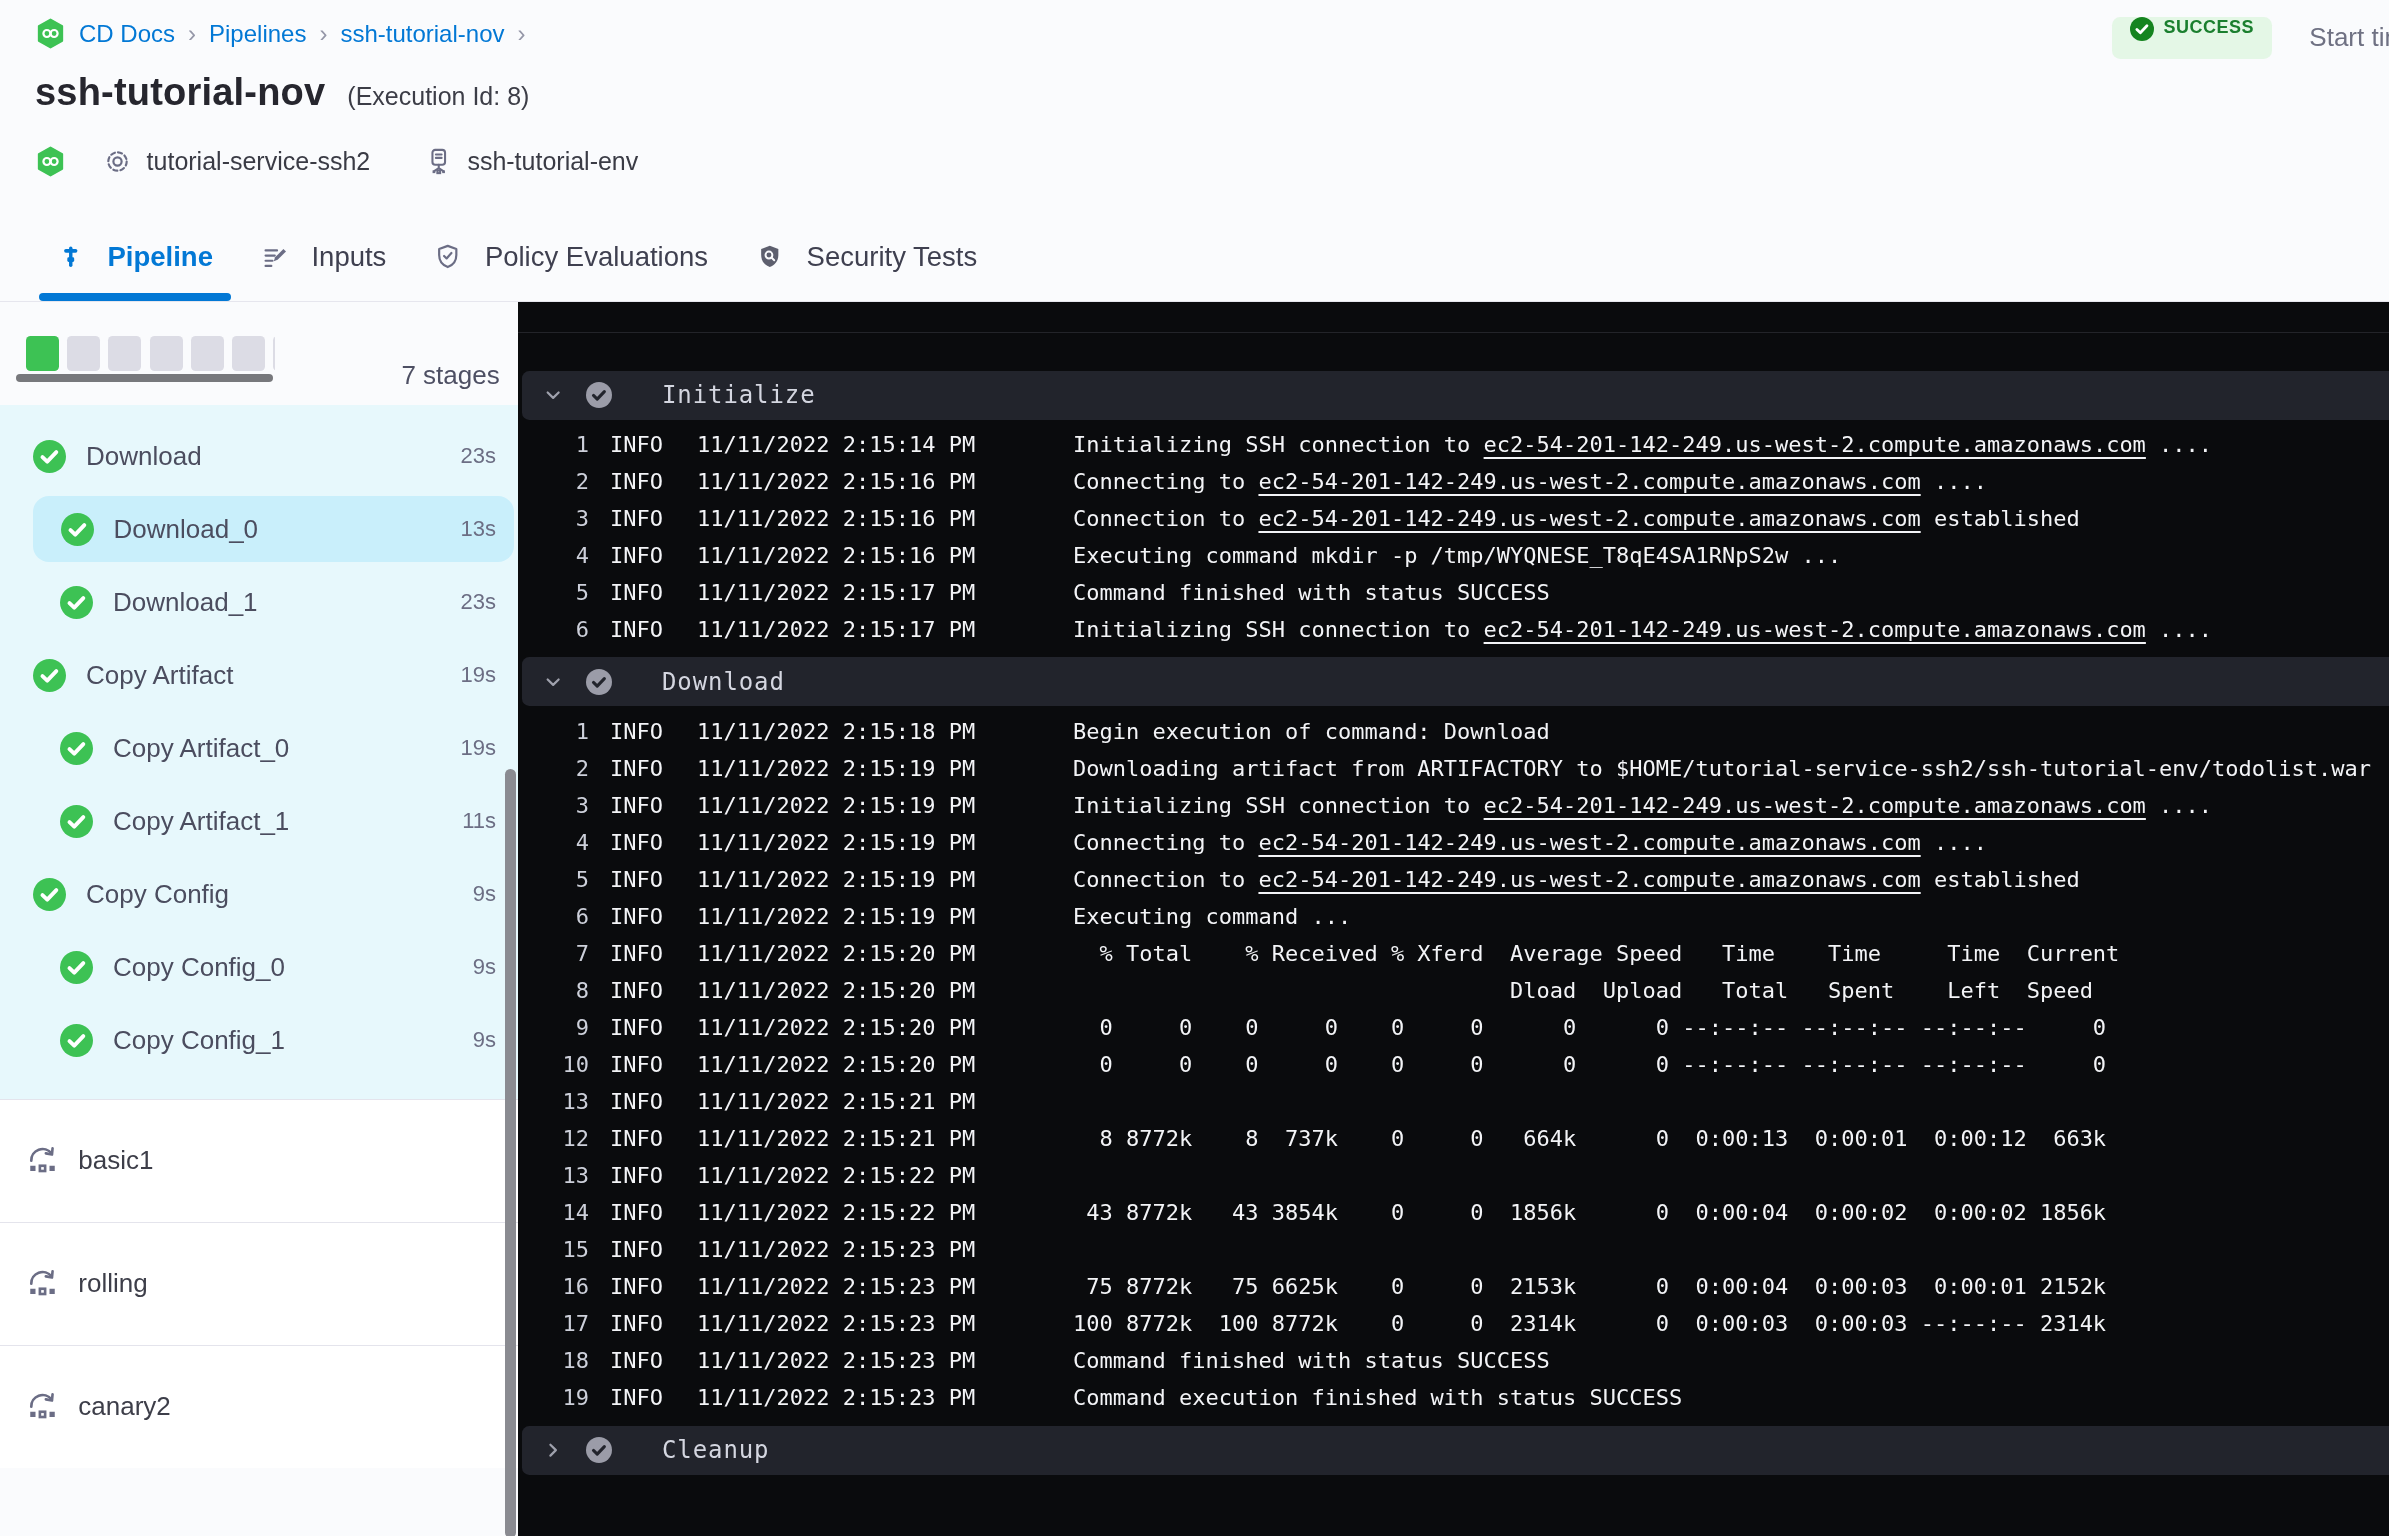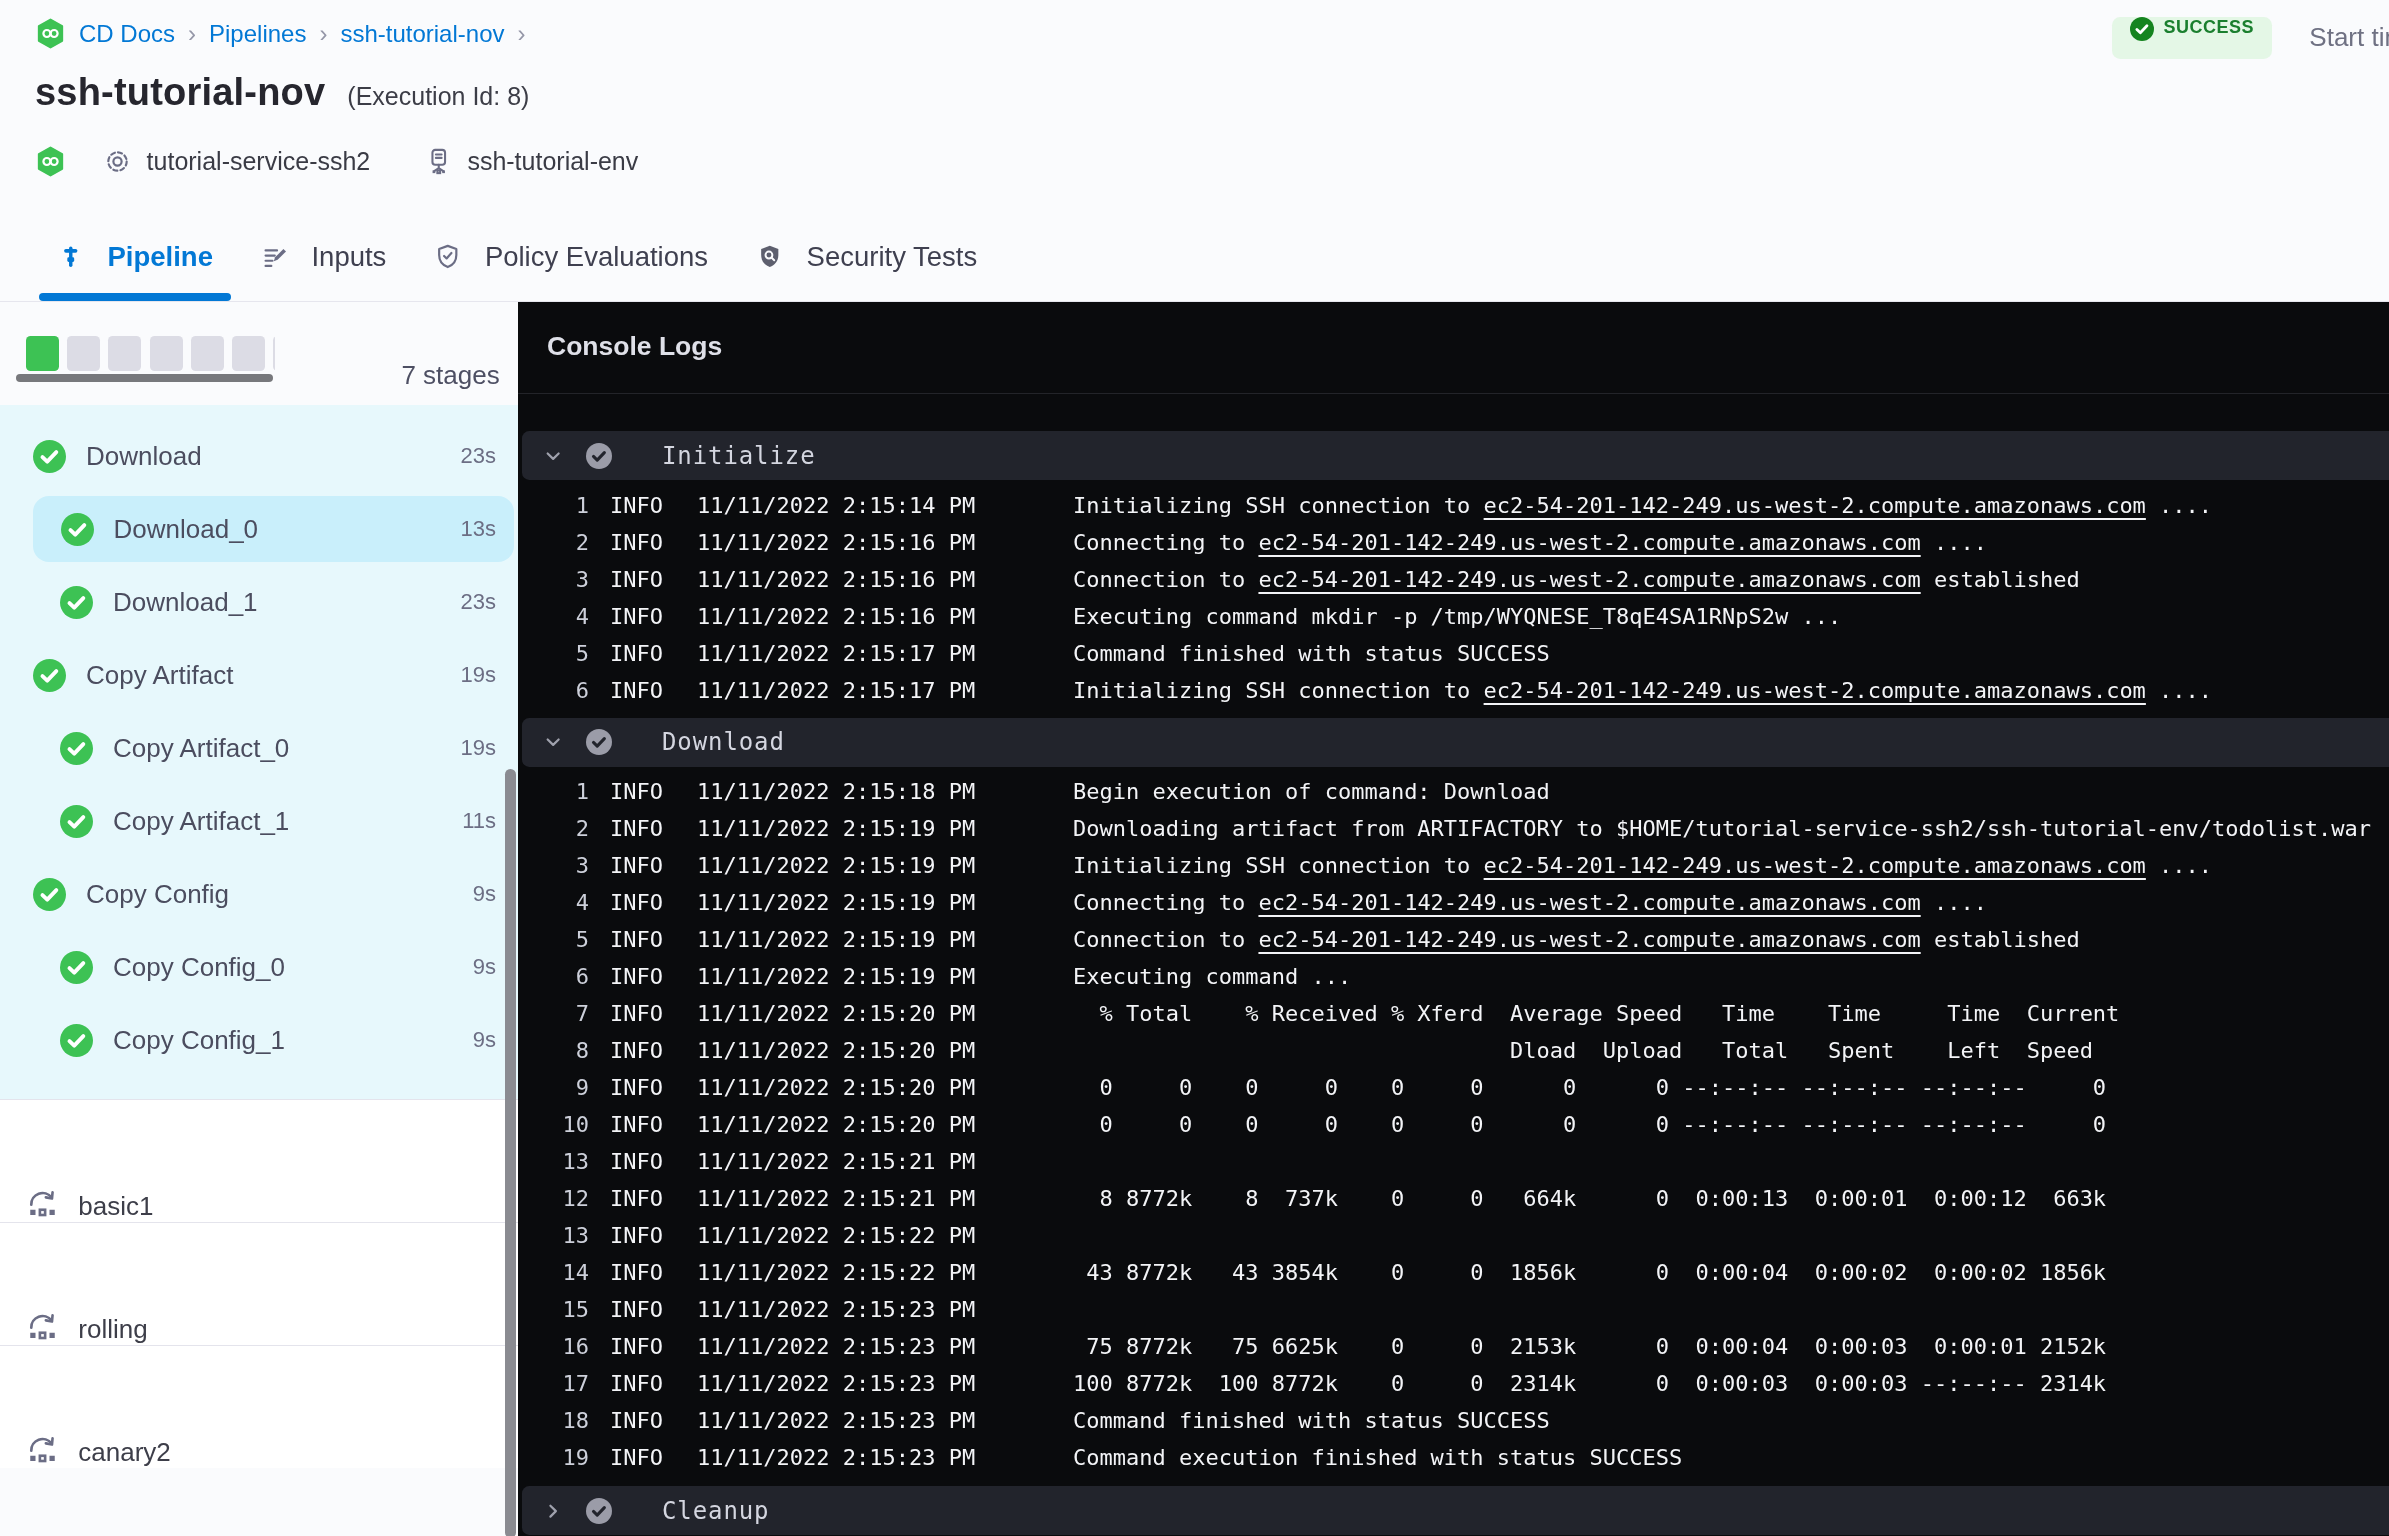--- a/index.html
+++ b/index.html
@@ -46,21 +46,21 @@
   .stagelist{background:#e7f8fc;padding:14.6px 0 22px 0;}
   .stage-row{height:73px;display:flex;align-items:center;cursor:pointer;box-sizing:border-box;padding-right:22px;}
   .stage-row .scheck{width:33px;height:33px;flex:none;display:inline-flex;margin-right:20px;}
   .stage-row .slabel{font-size:26px;color:#4b4d5f;}
   .stage-row .sdur{margin-left:auto;font-size:22px;color:#6c6e84;}
   .stage-row.lvl0{padding-left:33px;}
   .stage-row.lvl1{padding-left:60px;}
   .stage-row.selected{background:#c9effb;border-radius:16px;margin-left:33px;margin-right:3.7px;height:66px;
                       margin-top:3.7px;margin-bottom:3.7px;padding-left:27.5px;padding-right:18.3px;}
   .strategylist{background:#ffffff;}
-  .strategy-row{height:123px;display:flex;align-items:flex-end;border-top:0.9px solid #e4e4ec;
+  .strategy-row{height:123px;display:flex;align-items:center;border-top:0.9px solid #e4e4ec;
                 padding-left:25px;box-sizing:border-box;cursor:pointer;}
   .strategy-row .sticon{width:35px;height:35px;display:inline-flex;margin-right:18.3px;}
   .strategy-row .stlabel{font-size:26px;color:#3d3e49;}
   .vscrollbar{position:absolute;right:1.8px;top:467px;width:11px;height:769px;border-radius:5.5px;background:#8a8b91;}
 
   
   .console{position:relative;flex:1;height:100%;background:#0a0b0d;overflow:hidden;
            font-family:"DejaVu Sans Mono",monospace;}
   .console-title{margin:27.5px 0 0 29px;font-family:"Liberation Sans",sans-serif;
                  font-size:26.5px;font-weight:bold;color:#dfe0e8;line-height:33px;}
@@ -330,21 +330,20 @@
                 <rect x="16.8" y="15.6" width="3.6" height="3.6" fill="#6b6d85" stroke="none"></rect>
               </svg>
             </span>
             <span class="stlabel">canary2</span>
           </div>
         </div>
       <div class="vscrollbar"></div>
     </aside>
 
     <main class="console">
-      <div class="console-title">Console Logs</div>
       <div class="console-divider"></div>
       <div class="gap11" style="height:38px;"></div>
       <div id="log-sections">
           <div class="sectionbar">
             <span class="chev">
               <svg viewBox="0 0 20 20" width="18.3" height="18.3" fill="none" stroke="#9fa1ad" stroke-width="2.4" stroke-linecap="round" stroke-linejoin="round">
                 <path d="M4 7l6 6 6-6"></path>
               </svg>
             </span>
             <span class="seccheck">

